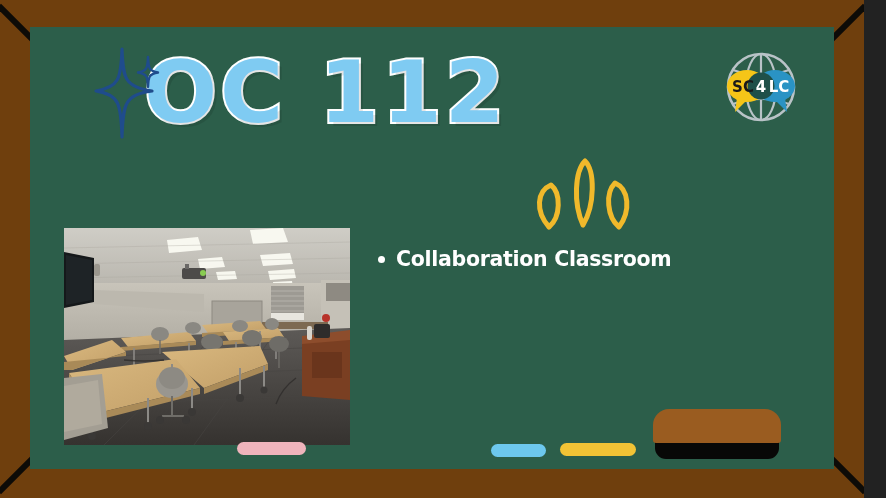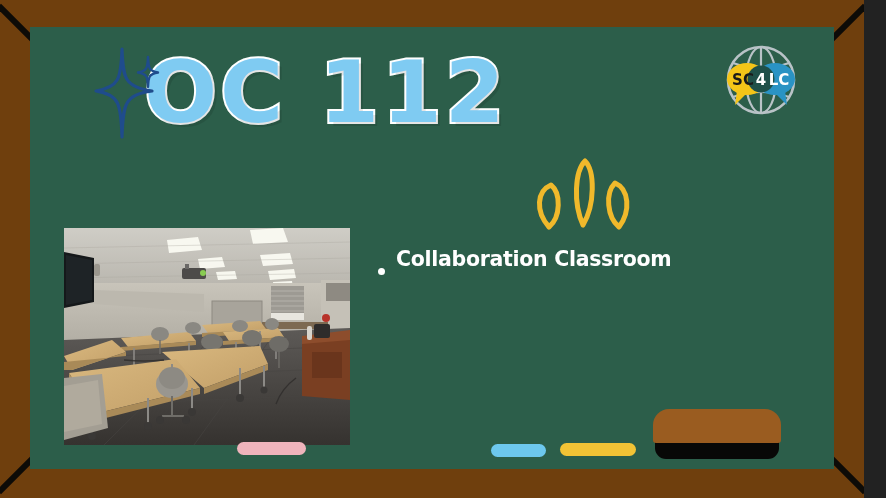--- a/index.html
+++ b/index.html
@@ -70,21 +70,21 @@
        4px 4px 0 rgba(0,0,0,0.10);
     margin-left: -16px;
     line-height: 1.0;
     white-space: nowrap;
   }
 
   
   .logo {
     position: absolute;
     right: 25px;
-    top: 5px;
+    top: 12px;
     width: 96px;
     height: 96px;
   }
 
   
   .photo {
     position: absolute;
     left: 34px;
     top: 201px;
     width: 286px;
@@ -106,21 +106,21 @@
   
   .bullets {
     position: absolute;
     left: 348px;
     top: 218px;
     width: 392px;
     color: #ffffff;
   }
   .bullet-row {
     display: flex;
-    align-items: flex-end;
+    align-items: flex-start;
     margin-bottom: 2px;
   }
   .bullet-dot {
     flex: 0 0 auto;
     width: 7px;
     height: 7px;
     border-radius: 50%;
     background: #ffffff;
     margin-top: 11px;
     margin-right: 11px;

